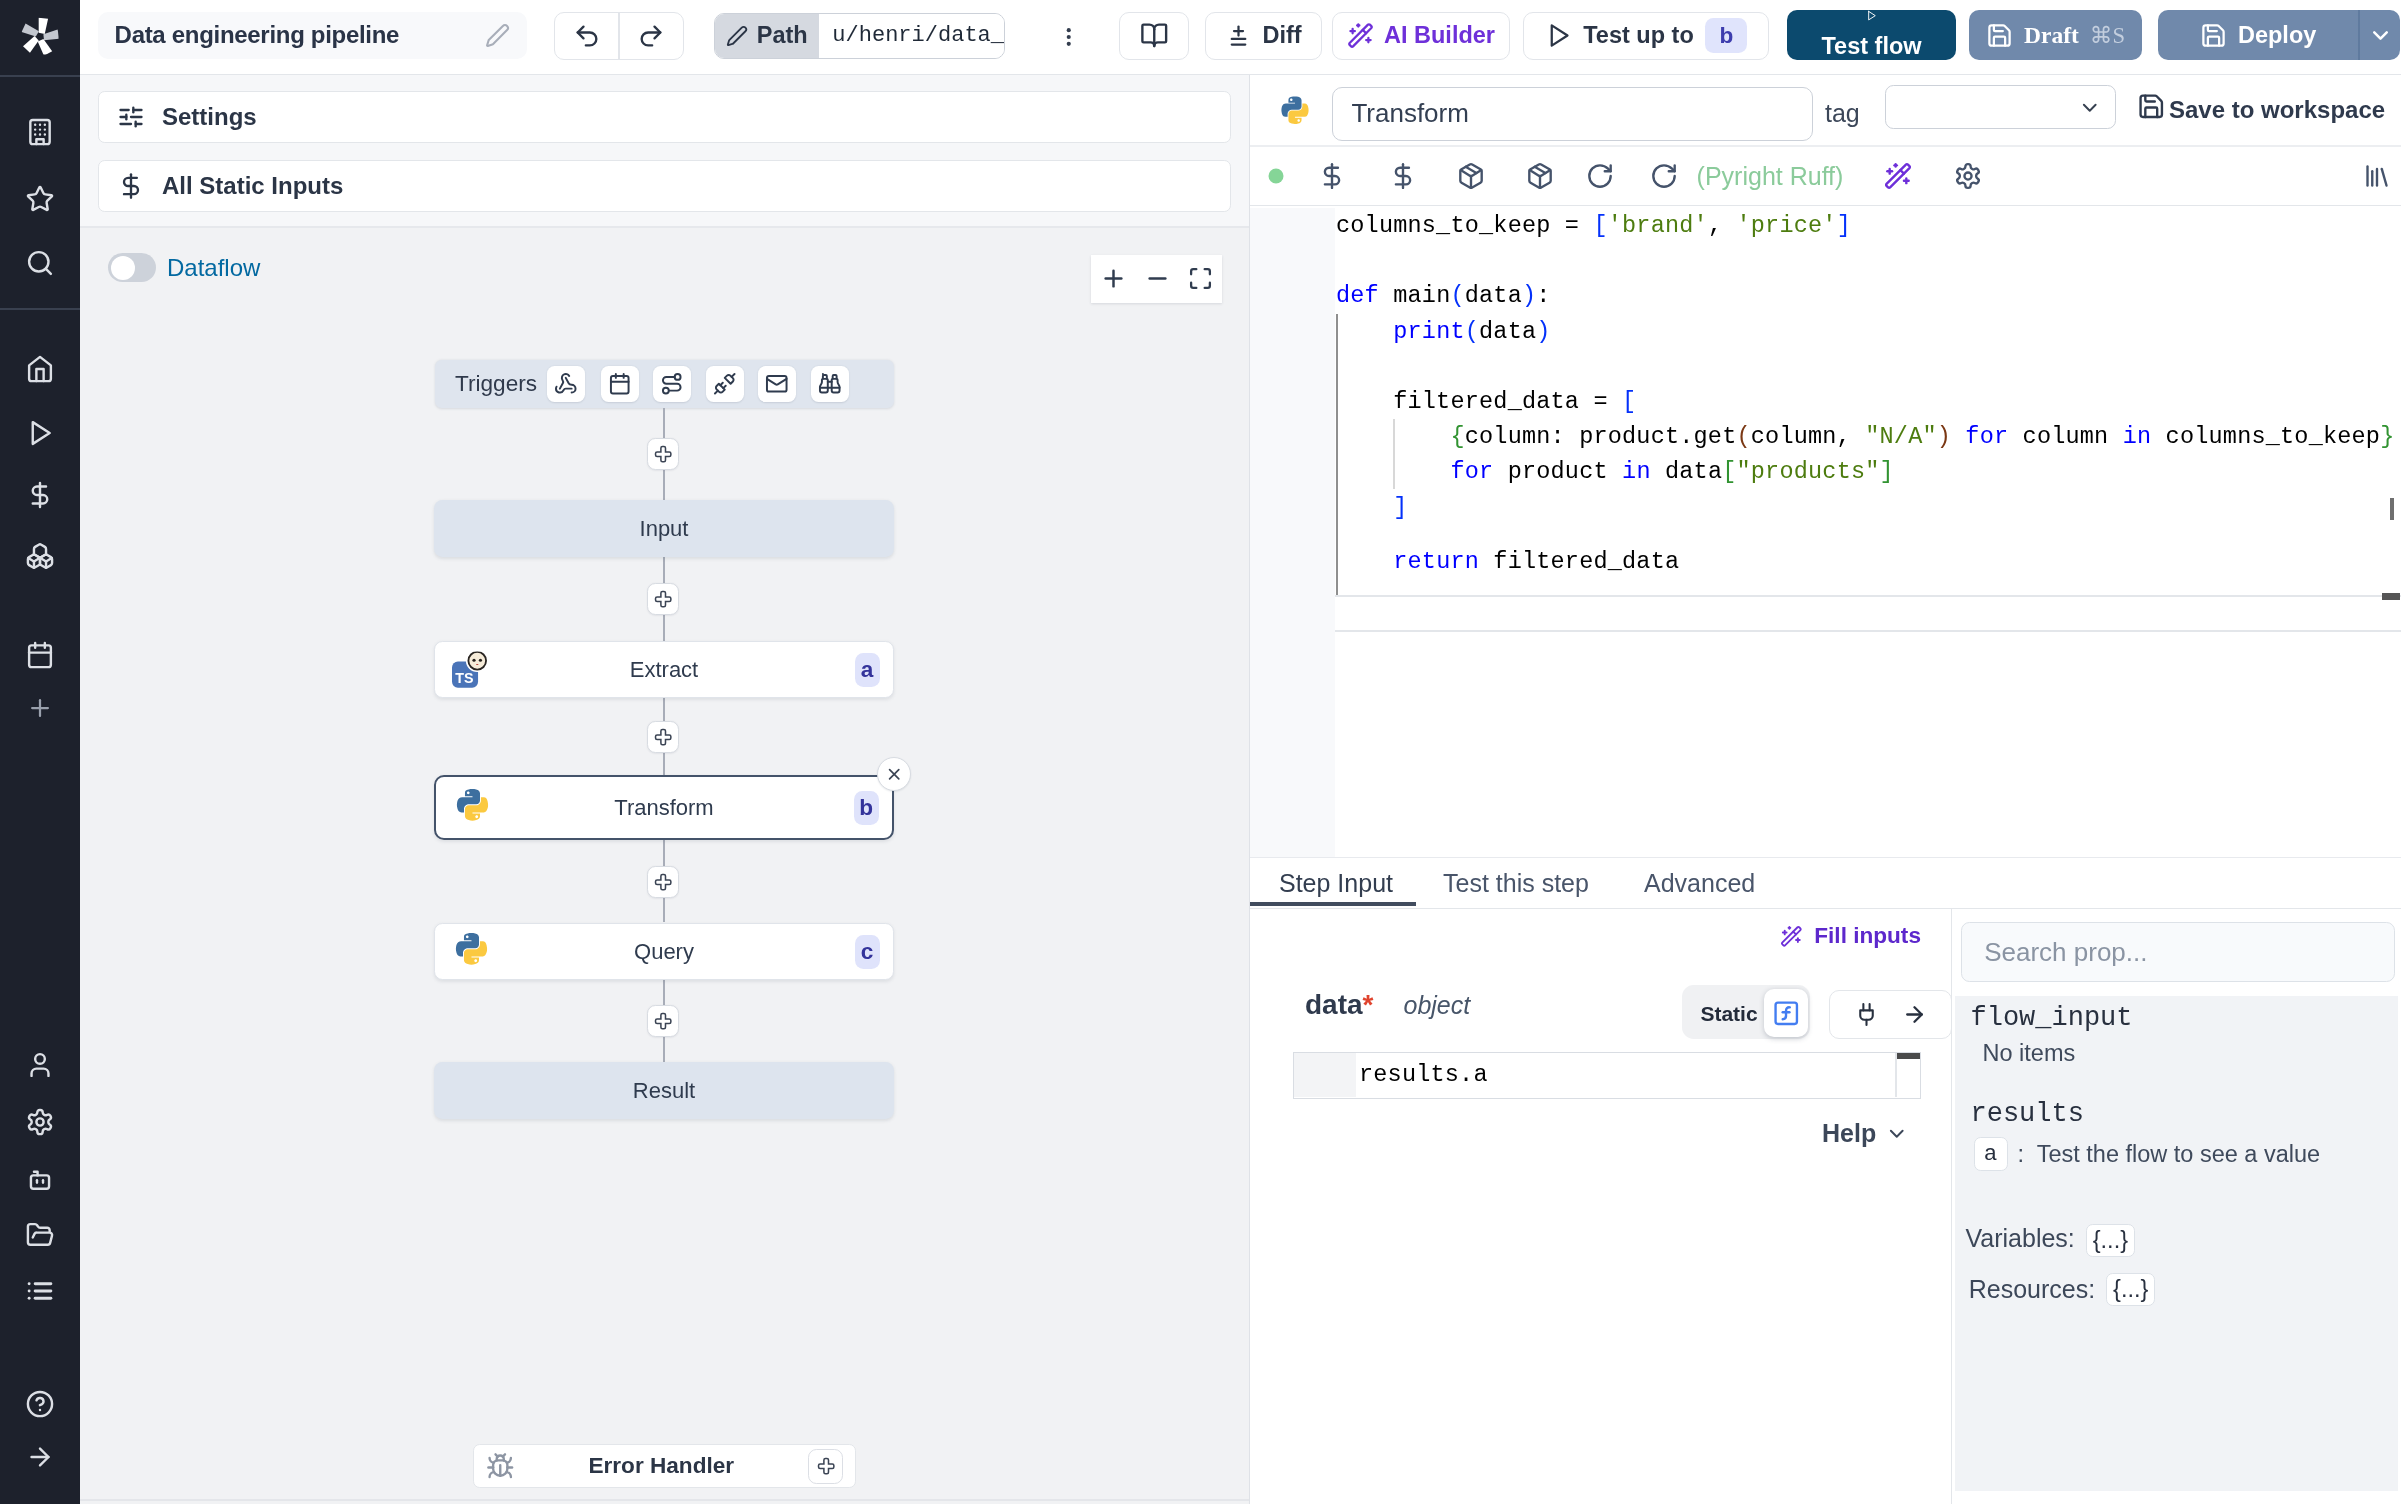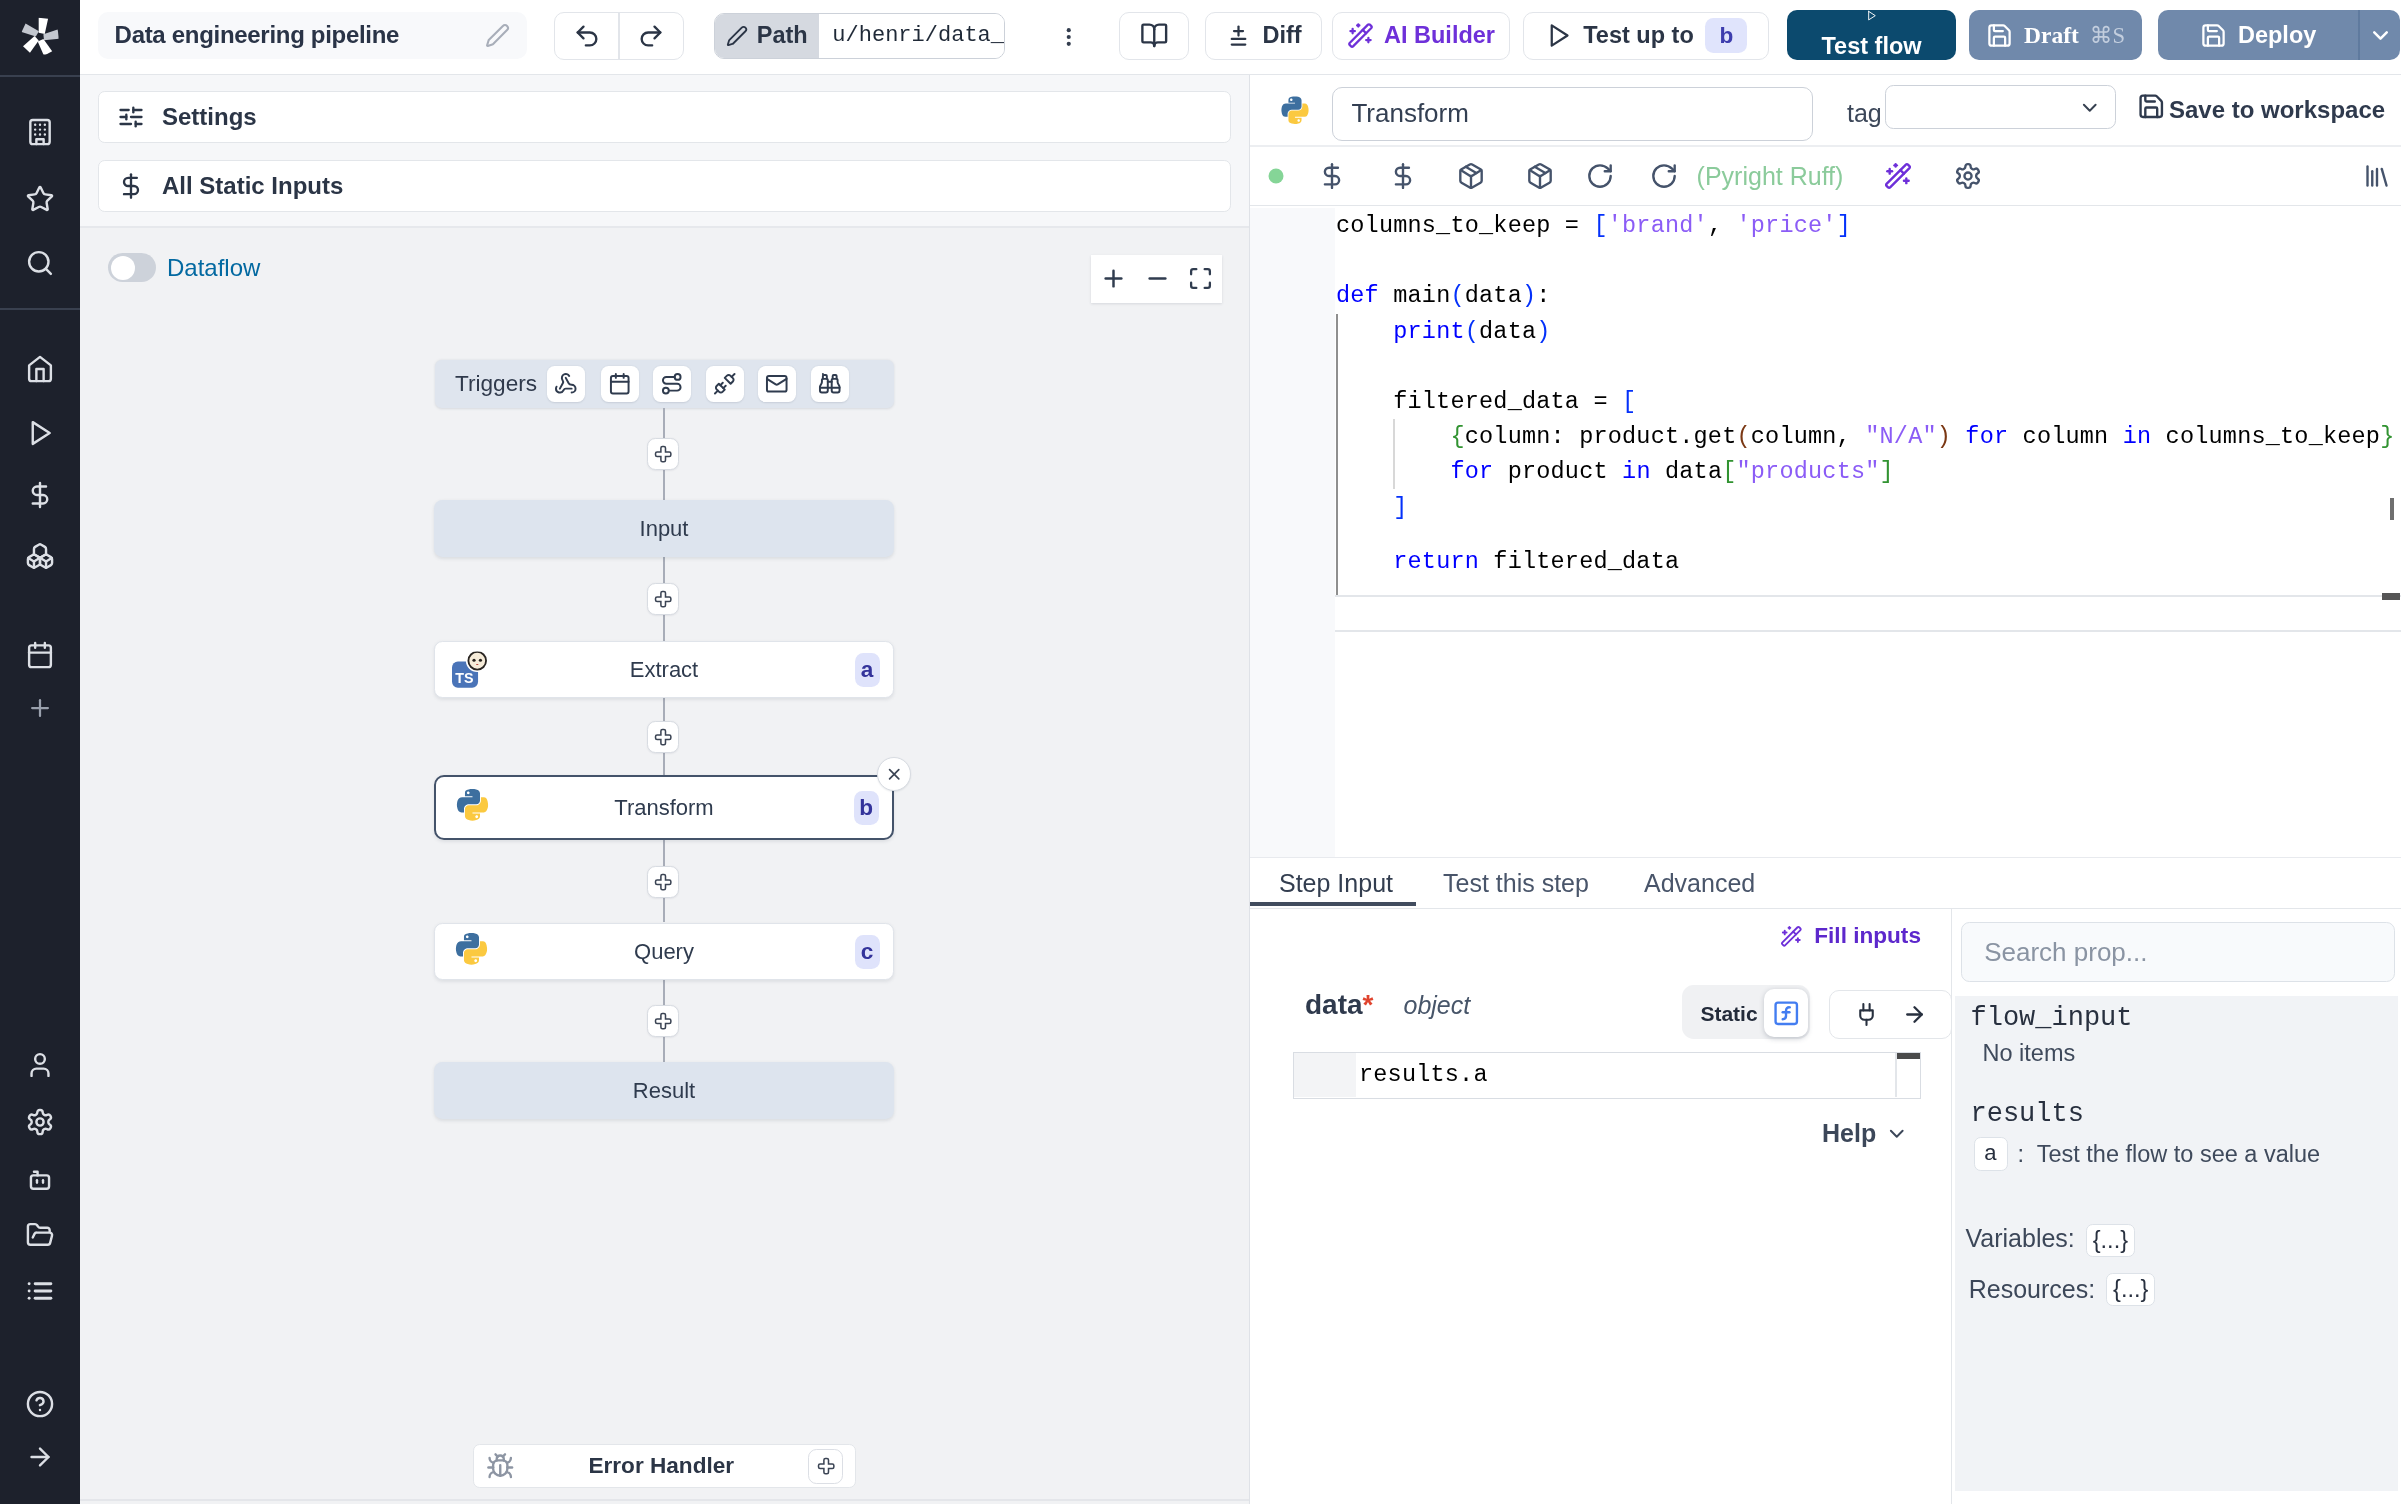--- a/index.html
+++ b/index.html
@@ -36,21 +36,21 @@
 .vline { position:absolute; left:583px; width:1.7px; background:#a8adb8; }
 .plusbtn { position:absolute; left:567px; width:32px; height:32px; background:#fff; border:1.7px solid #d8dce2; border-radius:8.4px; display:flex; align-items:center; justify-content:center; box-shadow:0 0.8px 1.7px rgba(60,70,90,.08); }
 .trigbtn { position:absolute; top:140px; width:38px; height:36px; background:#fff; border-radius:7.5px; box-shadow:0 0.8px 1.7px rgba(60,70,90,.14); display:flex; align-items:center; justify-content:center; }
 
 
 #rightcol { position:absolute; left:1249px; top:75px; width:1153px; height:1429px; background:#fff; border-left:1.7px solid #dfe2e7; }
 .tbicon { position:absolute; top:50%; transform:translate(-50%,-50%); }
 
 
 .codeline { position:absolute; left:86px; white-space:pre; font-family:"Liberation Mono", monospace; font-size:23.5px; letter-spacing:0.2px; line-height:35px; height:35px; color:#000; }
-.kw { color:#0000ff; } .str { color:#8b5cf6; } .b1 { color:#0431fa; } .b2 { color:#319331; } .b3 { color:#7b3814; }
+.kw { color:#0000ff; } .str { color:#4d7c0f; } .b1 { color:#0431fa; } .b2 { color:#319331; } .b3 { color:#7b3814; }
 
 
 #tabs { position:absolute; left:0; top:782px; width:1151px; height:52px; border-top:1.7px solid #e8eaee; border-bottom:1.7px solid #e3e6ea; background:#fff; box-sizing:border-box; }
 .tab { position:absolute; top:0; height:50px; display:flex; align-items:center; font-size:25px; color:#404d61; }
 </style>
 </head>
 <body>
 
 <div id="sidebar">
   <div class="icon" style="top:36px;">
@@ -497,21 +497,21 @@
 
 <div id="rightcol">
 
   <div style="position:absolute; left:28px; top:21px;">
     <svg width="34" height="34" viewBox="0 0 128 128">
         <path fill="#3d6f9f" d="M63.391 1.988c-4.222.02-8.252.379-11.8 1.007-10.45 1.846-12.346 5.71-12.346 12.837v9.411h24.693v3.137H29.977c-7.176 0-13.46 4.313-15.426 12.521-2.268 9.405-2.368 15.275 0 25.096 1.755 7.311 5.947 12.519 13.124 12.519h8.491V67.234c0-8.151 7.051-15.34 15.426-15.34h24.665c6.866 0 12.346-5.654 12.346-12.548V15.833c0-6.693-5.646-11.72-12.346-12.837-4.244-.706-8.645-1.027-12.866-1.008zM50.037 9.557c2.55 0 4.634 2.117 4.634 4.721 0 2.593-2.083 4.69-4.634 4.69-2.56 0-4.633-2.097-4.633-4.69-.001-2.604 2.073-4.721 4.633-4.721z"></path>
         <path fill="#fbc940" d="M91.682 28.38v10.966c0 8.5-7.208 15.655-15.426 15.655H51.591c-6.756 0-12.346 5.783-12.346 12.549v23.515c0 6.691 5.818 10.628 12.346 12.547 7.816 2.297 15.312 2.713 24.665 0 6.216-1.801 12.346-5.423 12.346-12.547v-9.412H63.938v-3.138h37.012c7.176 0 9.852-5.005 12.348-12.519 2.578-7.735 2.467-15.174 0-25.096-1.774-7.145-5.161-12.521-12.348-12.521h-9.268zM77.809 87.927c2.561 0 4.634 2.097 4.634 4.692 0 2.602-2.074 4.719-4.634 4.719-2.55 0-4.633-2.117-4.633-4.719 0-2.595 2.083-4.692 4.633-4.692z"></path>
       </svg>
   </div>
   <div style="position:absolute; left:82px; top:11.7px; width:481px; height:54px; border:1.7px solid #ccd1d9; border-radius:10px; display:flex; align-items:center; padding:0 18.4px; font-size:26px; color:#333f52;">Transform</div>
-  <div style="position:absolute; left:597px; top:24px; font-size:25px; color:#3c4759;">tag</div>
+  <div style="position:absolute; left:575px; top:24px; font-size:25px; color:#3c4759;">tag</div>
   <div style="position:absolute; left:635px; top:10px; width:231px; height:44px; border:1.7px solid #ccd1d9; border-radius:8.4px;">
     <svg style="position:absolute; right:13.4px; top:10px;" width="23.5" height="23.5" viewBox="0 0 24 24" fill="none" stroke="#374151" stroke-width="2" stroke-linecap="round" stroke-linejoin="round">
         <path d="m6 9 6 6 6-6"></path>
       </svg>
   </div>
   <div style="position:absolute; left:887px; top:17px;">
     <svg width="28.5" height="28.5" viewBox="0 0 24 24" fill="none" stroke="#2f3a4d" stroke-width="2" stroke-linecap="round" stroke-linejoin="round">
         <path d="M15.2 3a2 2 0 0 1 1.4.6l3.8 3.8a2 2 0 0 1 .6 1.4V19a2 2 0 0 1-2 2H5a2 2 0 0 1-2-2V5a2 2 0 0 1 2-2z"></path>
         <path d="M17 21v-7a1 1 0 0 0-1-1H8a1 1 0 0 0-1 1v7"></path>
         <path d="M7 3v4a1 1 0 0 0 1 1h7"></path>

